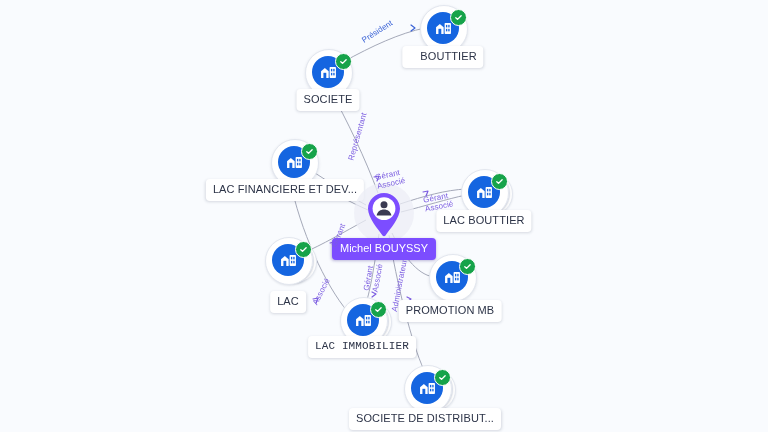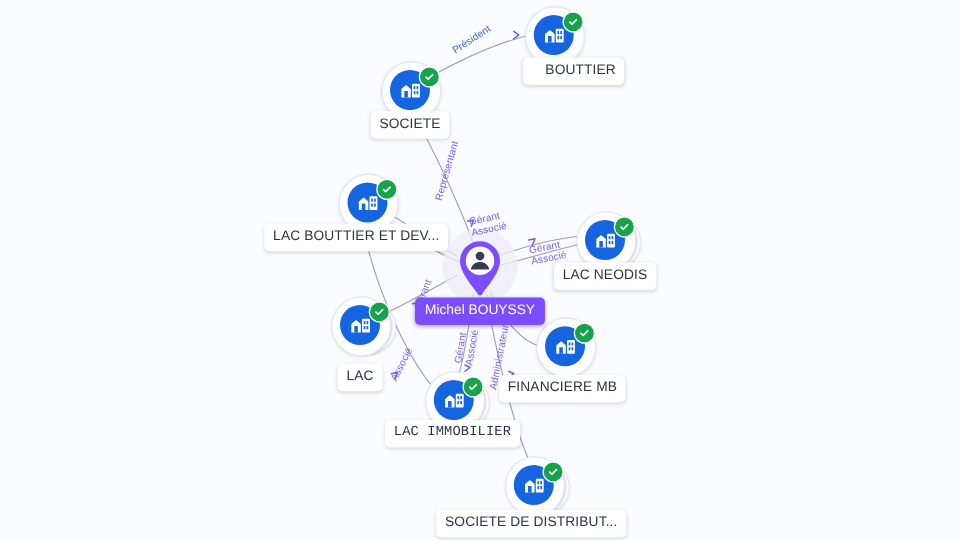--- a/index.html
+++ b/index.html
@@ -206,21 +206,21 @@
           <rect x="18" y="7.4" width="1.7" height="3.2" fill="#1565e0"></rect>
           <rect x="15.1" y="12.4" width="1.7" height="3.2" fill="#1565e0"></rect>
           <rect x="18" y="12.4" width="1.7" height="3.2" fill="#1565e0"></rect>
         </svg>
       </div>
       <div class="verified-badge">
         <svg width="9" height="9" viewBox="0 0 12 12" fill="none" aria-hidden="true">
           <path d="M2.4 6.2 L4.7 8.5 L9.5 3.6" stroke="#ffffff" stroke-width="1.8" stroke-linecap="round" stroke-linejoin="round"></path>
         </svg>
       </div>
-      <div class="node-label" style="top:18px; left:16px;padding-left:18px;">BOUTTIER</div>
+      <div class="node-label" style="top:18px; left:0px;padding-left:18px;">BOUTTIER</div>
     </div>
 
     <div class="node" style="left:328px; top:72px;">
       <div class="node-halo"></div>
       <div class="node-disc">
         <svg width="19" height="19" viewBox="0 0 24 24" fill="#ffffff" aria-hidden="true">
           <path d="M2.6 10.4 L7.4 6.2 L12.2 10.4 L12.2 19 L2.6 19 Z" fill="#ffffff"></path>
           <rect x="5.6" y="12.4" width="3.6" height="6.6" fill="#1565e0"></rect>
           <rect x="13.4" y="5" width="8" height="14" rx="1" fill="#ffffff"></rect>
           <rect x="15.1" y="7.4" width="1.7" height="3.2" fill="#1565e0"></rect>
@@ -248,21 +248,21 @@
           <rect x="18" y="7.4" width="1.7" height="3.2" fill="#1565e0"></rect>
           <rect x="15.1" y="12.4" width="1.7" height="3.2" fill="#1565e0"></rect>
           <rect x="18" y="12.4" width="1.7" height="3.2" fill="#1565e0"></rect>
         </svg>
       </div>
       <div class="verified-badge">
         <svg width="9" height="9" viewBox="0 0 12 12" fill="none" aria-hidden="true">
           <path d="M2.4 6.2 L4.7 8.5 L9.5 3.6" stroke="#ffffff" stroke-width="1.8" stroke-linecap="round" stroke-linejoin="round"></path>
         </svg>
       </div>
-      <div class="node-label" style="top:17px; left:-9px;">LAC BOUTTIER ET DEV...</div>
+      <div class="node-label" style="top:17px; left:-9px;">LAC FINANCIERE ET DEV...</div>
     </div>
 
     <div class="node" style="left:484px; top:192px;">
       <div class="node-stack">
         <div class="stack-card c3"></div>
         <div class="stack-card c2"></div>
         <div class="stack-card c1"></div>
       </div>
       <div class="node-disc">
         <svg width="19" height="19" viewBox="0 0 24 24" fill="#ffffff" aria-hidden="true">
@@ -273,21 +273,21 @@
           <rect x="18" y="7.4" width="1.7" height="3.2" fill="#1565e0"></rect>
           <rect x="15.1" y="12.4" width="1.7" height="3.2" fill="#1565e0"></rect>
           <rect x="18" y="12.4" width="1.7" height="3.2" fill="#1565e0"></rect>
         </svg>
       </div>
       <div class="verified-badge">
         <svg width="9" height="9" viewBox="0 0 12 12" fill="none" aria-hidden="true">
           <path d="M2.4 6.2 L4.7 8.5 L9.5 3.6" stroke="#ffffff" stroke-width="1.8" stroke-linecap="round" stroke-linejoin="round"></path>
         </svg>
       </div>
-      <div class="node-label" style="top:18px; left:0px;">LAC NEODIS</div>
+      <div class="node-label" style="top:18px; left:0px;">LAC BOUTTIER</div>
     </div>
 
     <div class="node" style="left:288px; top:260px;">
       <div class="node-stack">
         <div class="stack-card c3"></div>
         <div class="stack-card c2"></div>
         <div class="stack-card c1"></div>
       </div>
       <div class="node-disc">
         <svg width="19" height="19" viewBox="0 0 24 24" fill="#ffffff" aria-hidden="true">
@@ -319,21 +319,21 @@
           <rect x="18" y="7.4" width="1.7" height="3.2" fill="#1565e0"></rect>
           <rect x="15.1" y="12.4" width="1.7" height="3.2" fill="#1565e0"></rect>
           <rect x="18" y="12.4" width="1.7" height="3.2" fill="#1565e0"></rect>
         </svg>
       </div>
       <div class="verified-badge">
         <svg width="9" height="9" viewBox="0 0 12 12" fill="none" aria-hidden="true">
           <path d="M2.4 6.2 L4.7 8.5 L9.5 3.6" stroke="#ffffff" stroke-width="1.8" stroke-linecap="round" stroke-linejoin="round"></path>
         </svg>
       </div>
-      <div class="node-label" style="top:23px; left:-2px;">FINANCIERE MB</div>
+      <div class="node-label" style="top:23px; left:-2px;">PROMOTION MB</div>
     </div>
 
     <div class="node" style="left:363px; top:320px;">
       <div class="node-stack">
         <div class="stack-card c3"></div>
         <div class="stack-card c2"></div>
         <div class="stack-card c1"></div>
       </div>
       <div class="node-disc">
         <svg width="19" height="19" viewBox="0 0 24 24" fill="#ffffff" aria-hidden="true">

